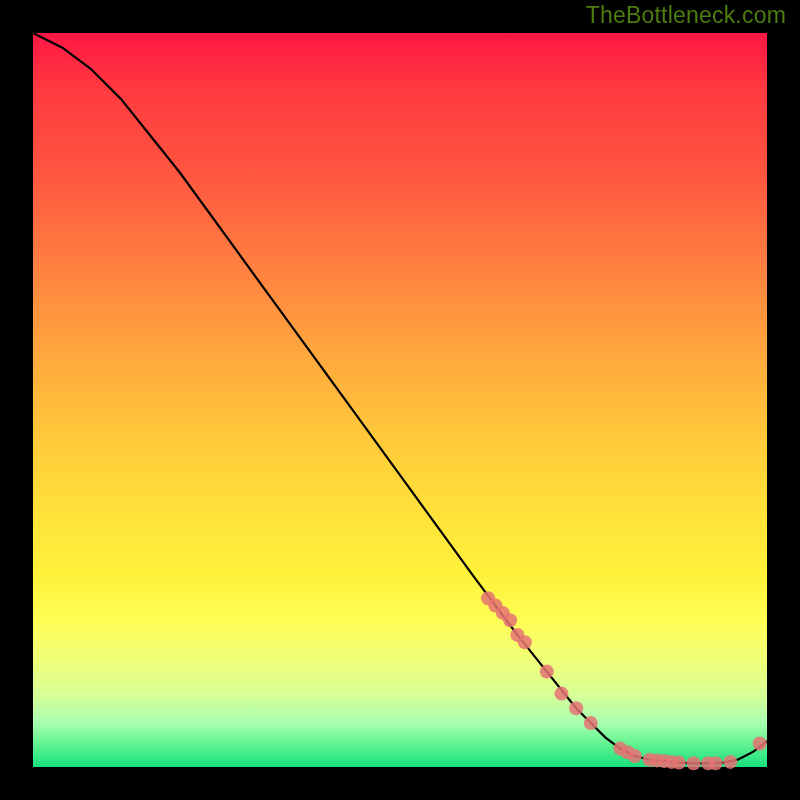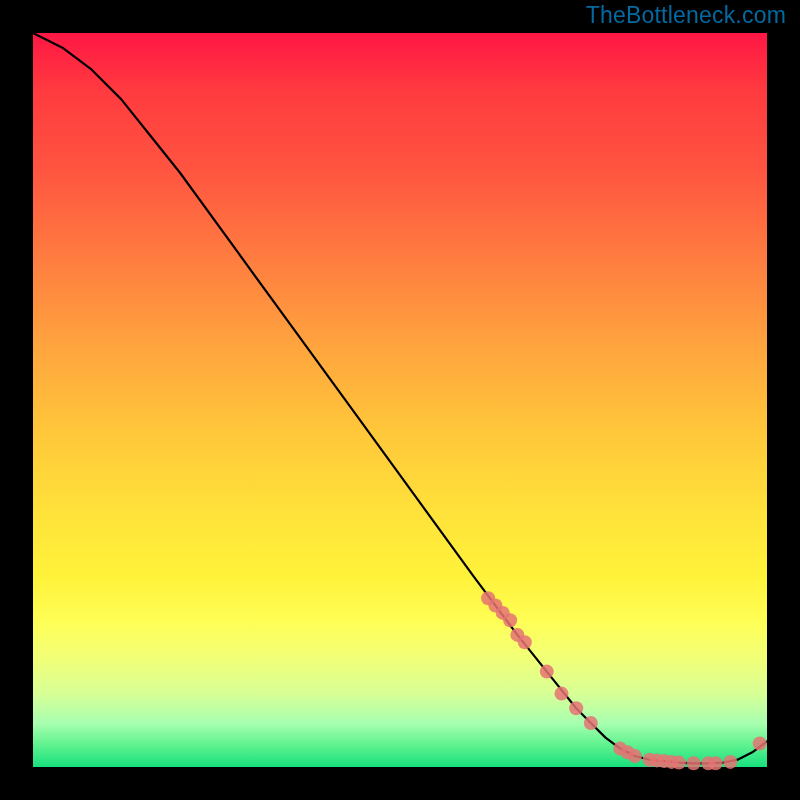--- a/index.html
+++ b/index.html
@@ -8,21 +8,21 @@
     height: 800px;
     background: #000;
     position: relative;
     font-family: Arial, Helvetica, sans-serif;
     overflow: hidden;
   }
   .attribution {
     position: absolute;
     top: 2px;
     right: 14px;
-    color: #0369a1;
+    color: #4d7c0f;
     font-size: 23px;
     font-weight: 400;
     letter-spacing: 0.2px;
   }
   .plot-area {
     position: absolute;
     left: 33px;
     top: 33px;
     width: 734px;
     height: 734px;

